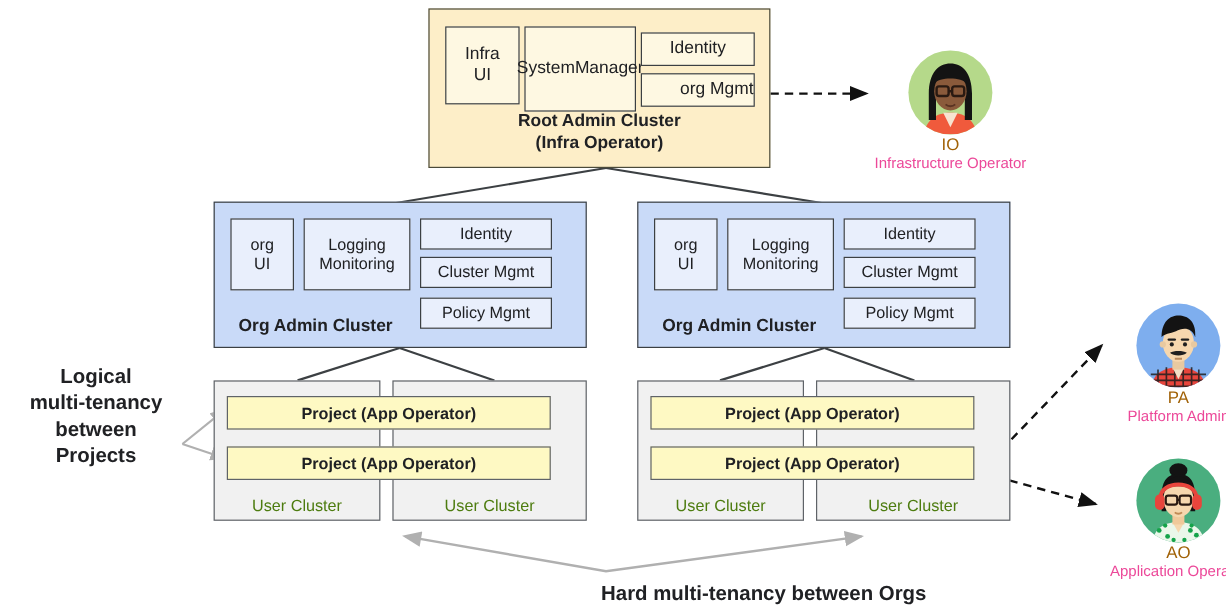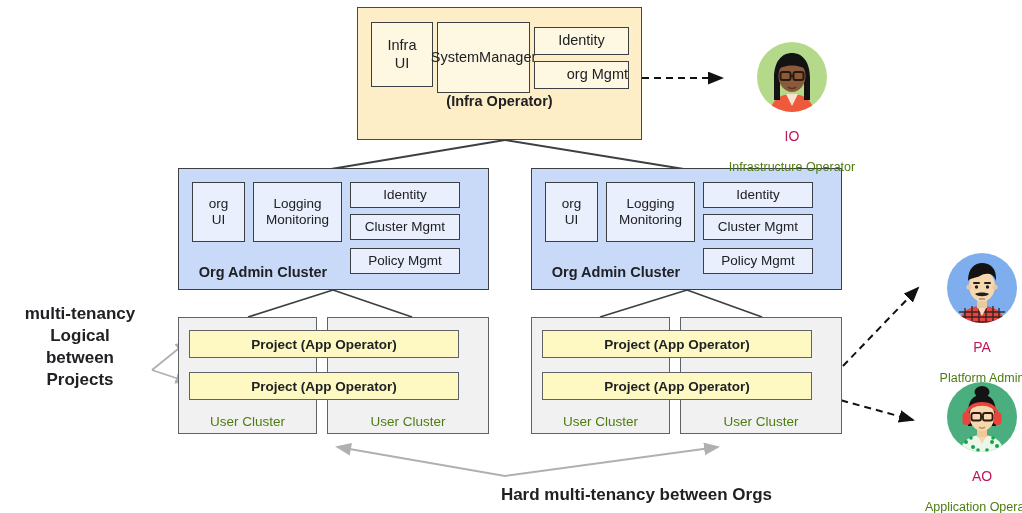--- a/index.html
+++ b/index.html
@@ -28,22 +28,22 @@
 
   
   .note-left{position:absolute;text-align:center;font-weight:bold;font-size:17px;
        line-height:1.3;color:#202124;}
   .note-bottom{position:absolute;text-align:center;font-weight:bold;font-size:17px;color:#202124;}
 
   
   .persona{position:absolute;width:130px;text-align:center;}
   .persona .ring{width:70px;height:70px;border-radius:50%;margin:0 auto;overflow:hidden;
        position:relative;}
-  .persona .abbr{font-size:14px;color:#be185d;margin-top:16px;}
-  .persona .role{font-size:12.5px;color:#4d7c0f;margin-top:16px;}
+  .persona .abbr{font-size:14px;color:#a16207;margin-top:0;}
+  .persona .role{font-size:12.5px;color:#ec4899;margin-top:1px;}
 </style>
 </head>
 <body>
 
 <div id="stage">
 
   <svg id="links" viewBox="0 0 1022 513" xmlns="http://www.w3.org/2000/svg">
     <defs>
       <marker id="arrowDark" markerWidth="9" markerHeight="9" refX="7" refY="3.2" orient="auto" markerUnits="strokeWidth">
         <path d="M0,0 L8,3.2 L0,6.4 z" fill="#111111"></path>
@@ -97,20 +97,21 @@
     <span>System</span>
     <span>Manager</span>
   </div>
   <div class="box root-inner" style="left:534px;top:27px;width:95px;height:28px;">
     <span>Identity</span>
   </div>
   <div class="box root-inner" style="left:534px;top:61px;width:95px;height:28px;justify-content:flex-end;">
     <span>org Mgmt</span>
   </div>
   <div class="cluster-caption" style="left:357px;width:285px;top:92px;">
+    <div>Root Admin Cluster</div>
     <div>(Infra Operator)</div>
   </div>
 
   <div class="box org-cluster" style="left:178px;top:168px;width:311px;height:122px;"></div>
   <div class="box org-inner" style="left:192px;top:182px;width:53px;height:60px;flex-direction:column;">
     <span>org</span>
     <span>UI</span>
   </div>
   <div class="box org-inner" style="left:253px;top:182px;width:89px;height:60px;flex-direction:column;">
     <span>Logging</span>
@@ -175,22 +176,22 @@
     <span>User Cluster</span>
   </div>
   <div class="box project" style="left:542px;top:330px;width:270px;height:28px;">
     <span>Project (App Operator)</span>
   </div>
   <div class="box project" style="left:542px;top:372px;width:270px;height:28px;">
     <span>Project  (App Operator)</span>
   </div>
 
   <div class="note-left" style="left:10px;top:303px;width:140px;">
+    <div>Logical</div>
     <div>multi-tenancy</div>
-    <div>Logical</div>
     <div>between</div>
     <div>Projects</div>
   </div>
 
   <div class="note-bottom" style="left:262px;top:485px;width:510px;text-align:right;">
     <span>Hard multi-tenancy between Orgs</span>
   </div>
 
   <div class="persona" style="left:727px;top:42px;">
     <div class="ring" style="background:#b5d98a;">

